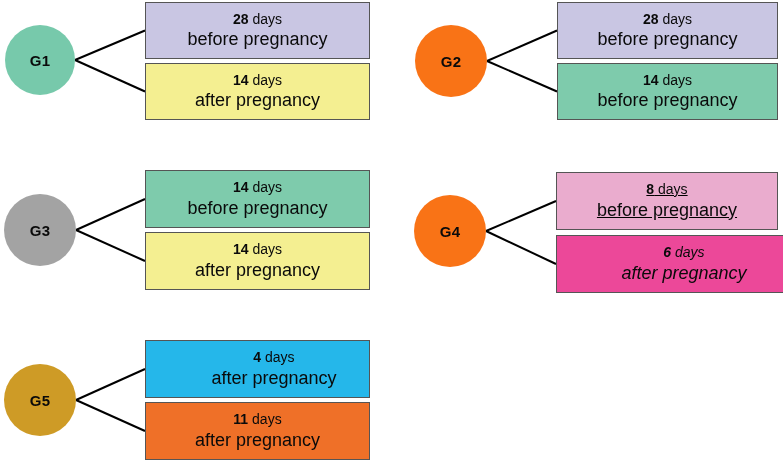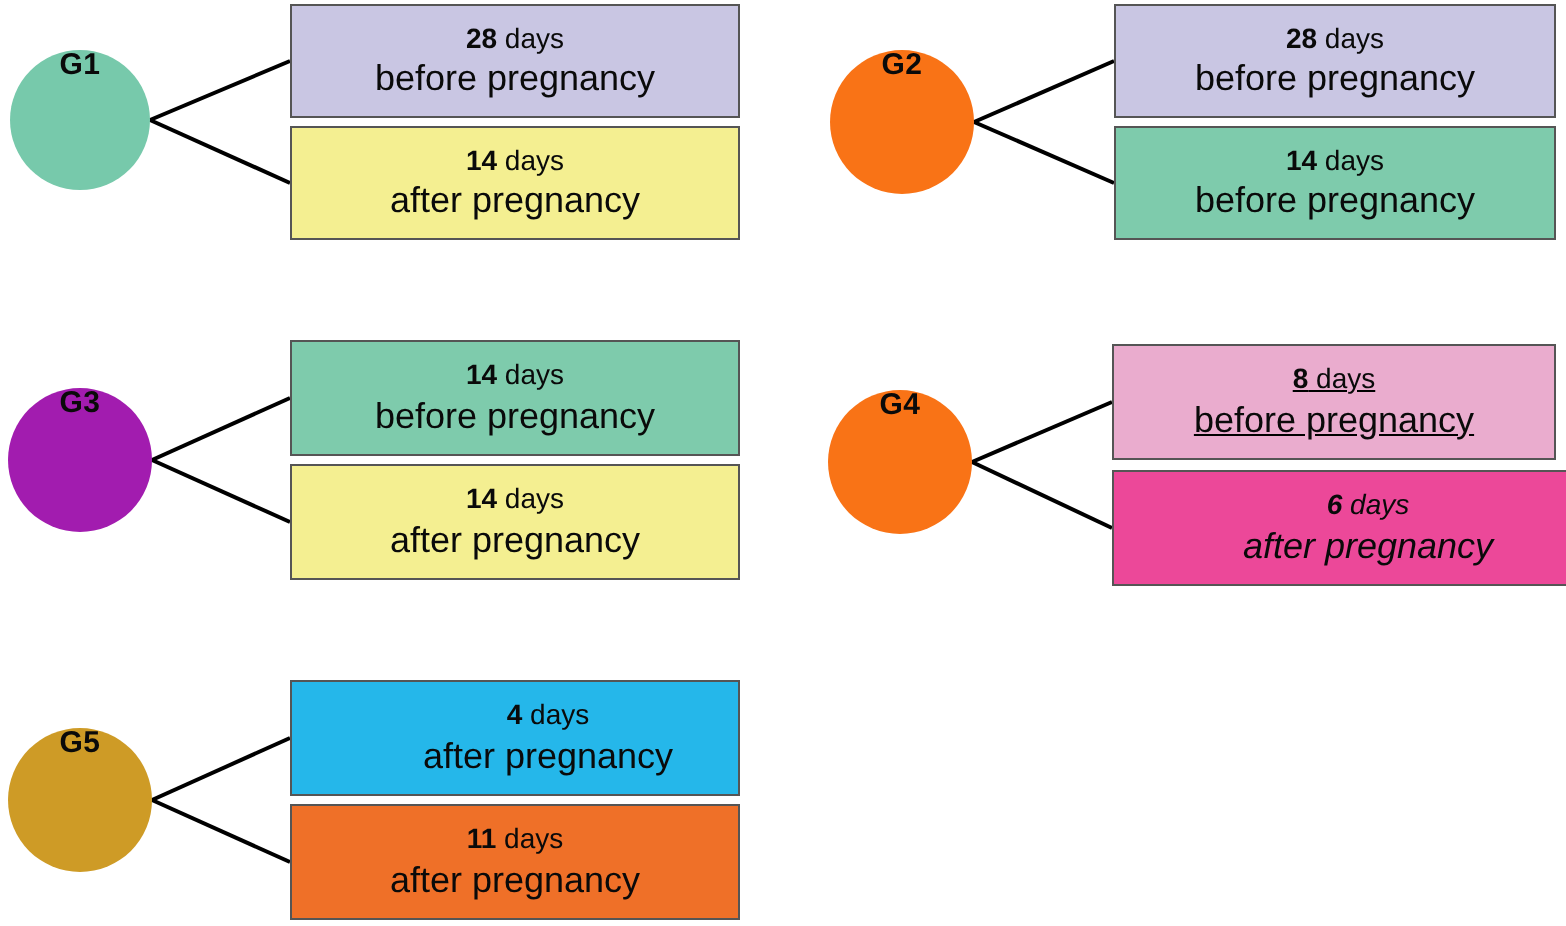--- a/index.html
+++ b/index.html
@@ -29,21 +29,21 @@
     left: 0;
     top: 0;
     width: 783px;
     height: 463px;
     pointer-events: none;
   }
   .node-circle {
     position: absolute;
     border-radius: 50%;
     display: flex;
-    align-items: flex-start;
+    align-items: center;
     justify-content: center;
     box-sizing: border-box;
   }
   .node-label {
     font-size: 15px;
     font-weight: bold;
     color: #0a0a0a;
     letter-spacing: 0.2px;
     line-height: 1;
   }
@@ -109,21 +109,21 @@
         <div class="arm-box" style="left: 557px; top: 2px; width: 221px; height: 57px; background: rgb(201, 198, 227); border-color: rgb(85, 85, 85);">
           <div class="arm-line1"><span class="num">28</span><span> days</span></div>
           <div class="arm-line2">before pregnancy</div>
         </div>
         <div class="arm-box" style="left: 557px; top: 63px; width: 221px; height: 57px; background: rgb(126, 203, 172); border-color: rgb(85, 85, 85);">
           <div class="arm-line1"><span class="num">14</span><span> days</span></div>
           <div class="arm-line2">before pregnancy</div>
         </div>
       </div>
       <div class="group">
-        <div class="node-circle" style="left: 4px; top: 194px; width: 72px; height: 72px; background: #a21caf;">
+        <div class="node-circle" style="left: 4px; top: 194px; width: 72px; height: 72px; background: #a3a3a3;">
           <span class="node-label">G3</span>
         </div>
         <div class="arm-box" style="left: 145px; top: 170px; width: 225px; height: 58px; background: rgb(126, 203, 172); border-color: rgb(85, 85, 85);">
           <div class="arm-line1"><span class="num">14</span><span> days</span></div>
           <div class="arm-line2">before pregnancy</div>
         </div>
         <div class="arm-box" style="left: 145px; top: 232px; width: 225px; height: 58px; background: rgb(244, 239, 145); border-color: rgb(85, 85, 85);">
           <div class="arm-line1"><span class="num">14</span><span> days</span></div>
           <div class="arm-line2">after pregnancy</div>
         </div>

